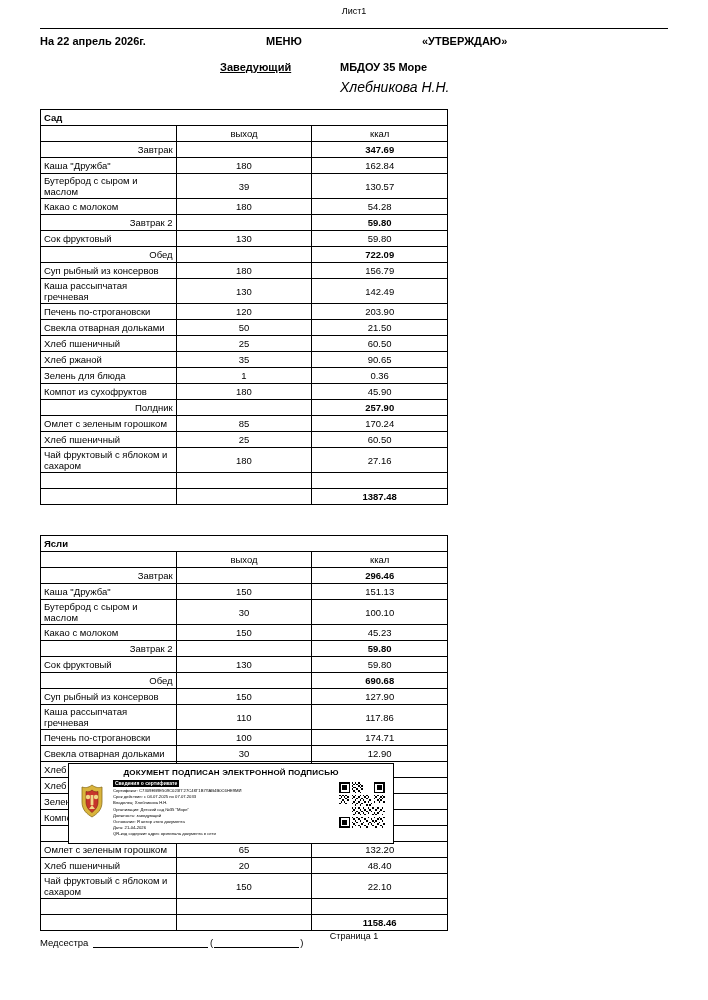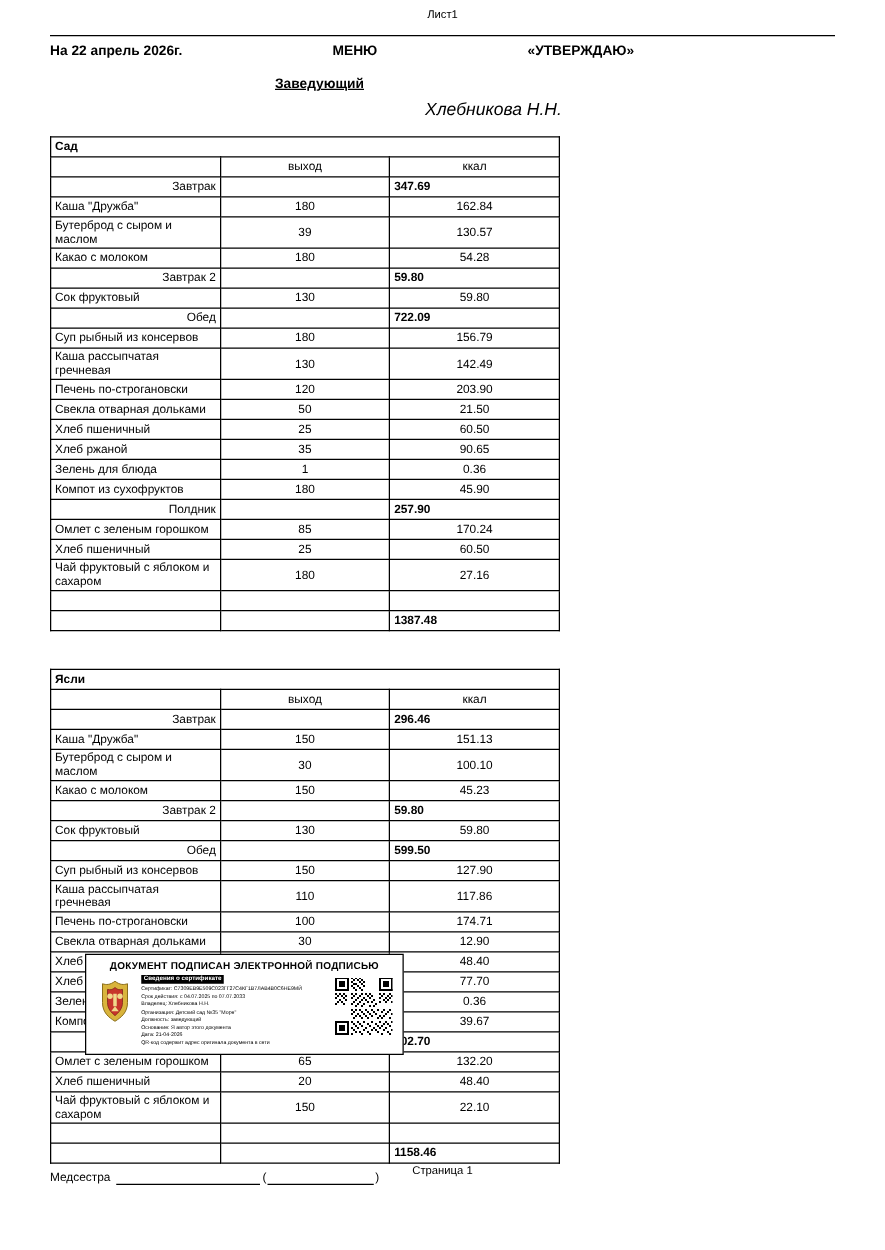--- a/index.html
+++ b/index.html
@@ -97,21 +97,21 @@
     font-weight: bold;
   }
   td.section-head {
     text-align: right;
     font-weight: normal;
   }
   td.colhead {
     text-align: center;
   }
   td.bold-num {
-    text-align: left;
+    text-align: center;
     font-weight: bold;
   }
   .gap { height: 16px; }
 
   .nurse {
     margin: 6px 40px 0 40px;
     font-size: 9.5px;
   }
   .nurse .line {
     display: inline-block;
@@ -128,21 +128,21 @@
     margin: 0 1px;
     vertical-align: bottom;
     height: 10px;
   }
 
   
   .stamp {
     position: absolute;
     left: 68px;
     top: 757px;
-    width: 255px;
+    width: 326px;
     border: 1.5px solid #000;
     box-sizing: border-box;
     padding: 4px 6px 6px 6px;
     background: #fff;
   }
   .stamp-title {
     font-size: 8px;
     font-weight: bold;
     text-align: center;
     letter-spacing: 0.2px;
@@ -203,20 +203,21 @@
 
   <div class="header-row">
     <div class="header-date">На 22 апрель 2026г.</div>
     <div class="header-menu">МЕНЮ</div>
     <div class="header-approve">«УТВЕРЖДАЮ»</div>
   </div>
 
   <div class="header-row2">
     <div class="spacer"></div>
     <div class="header-zav">Заведующий</div>
+    <div class="header-org">МБДОУ 35 Море</div>
   </div>
 
   <div class="header-row3">
     <div class="spacer"></div>
     <div>Хлебникова Н.Н.</div>
   </div>
 
   <table class="menu" id="table-sad">
       <tbody>
         <tr>
@@ -373,21 +374,21 @@
           <td class="bold-num" style="width: 58px;">59.80</td>
         </tr>
         <tr>
           <td class="name" style="width: 290px;">Сок фруктовый</td>
           <td class="num" style="width: 58px;">130</td>
           <td class="num" style="width: 58px;">59.80</td>
         </tr>
         <tr>
           <td class="section-head" style="width: 290px;">Обед</td>
           <td class="num" style="width: 58px;"></td>
-          <td class="bold-num" style="width: 58px;">599.50</td>
+          <td class="bold-num" style="width: 58px;">690.68</td>
         </tr>
         <tr>
           <td class="name" style="width: 290px;">Суп рыбный из консервов</td>
           <td class="num" style="width: 58px;">150</td>
           <td class="num" style="width: 58px;">127.90</td>
         </tr>
         <tr>
           <td class="name" style="width: 290px;">Каша  рассыпчатая гречневая</td>
           <td class="num" style="width: 58px;">110</td>
           <td class="num" style="width: 58px;">117.86</td>

